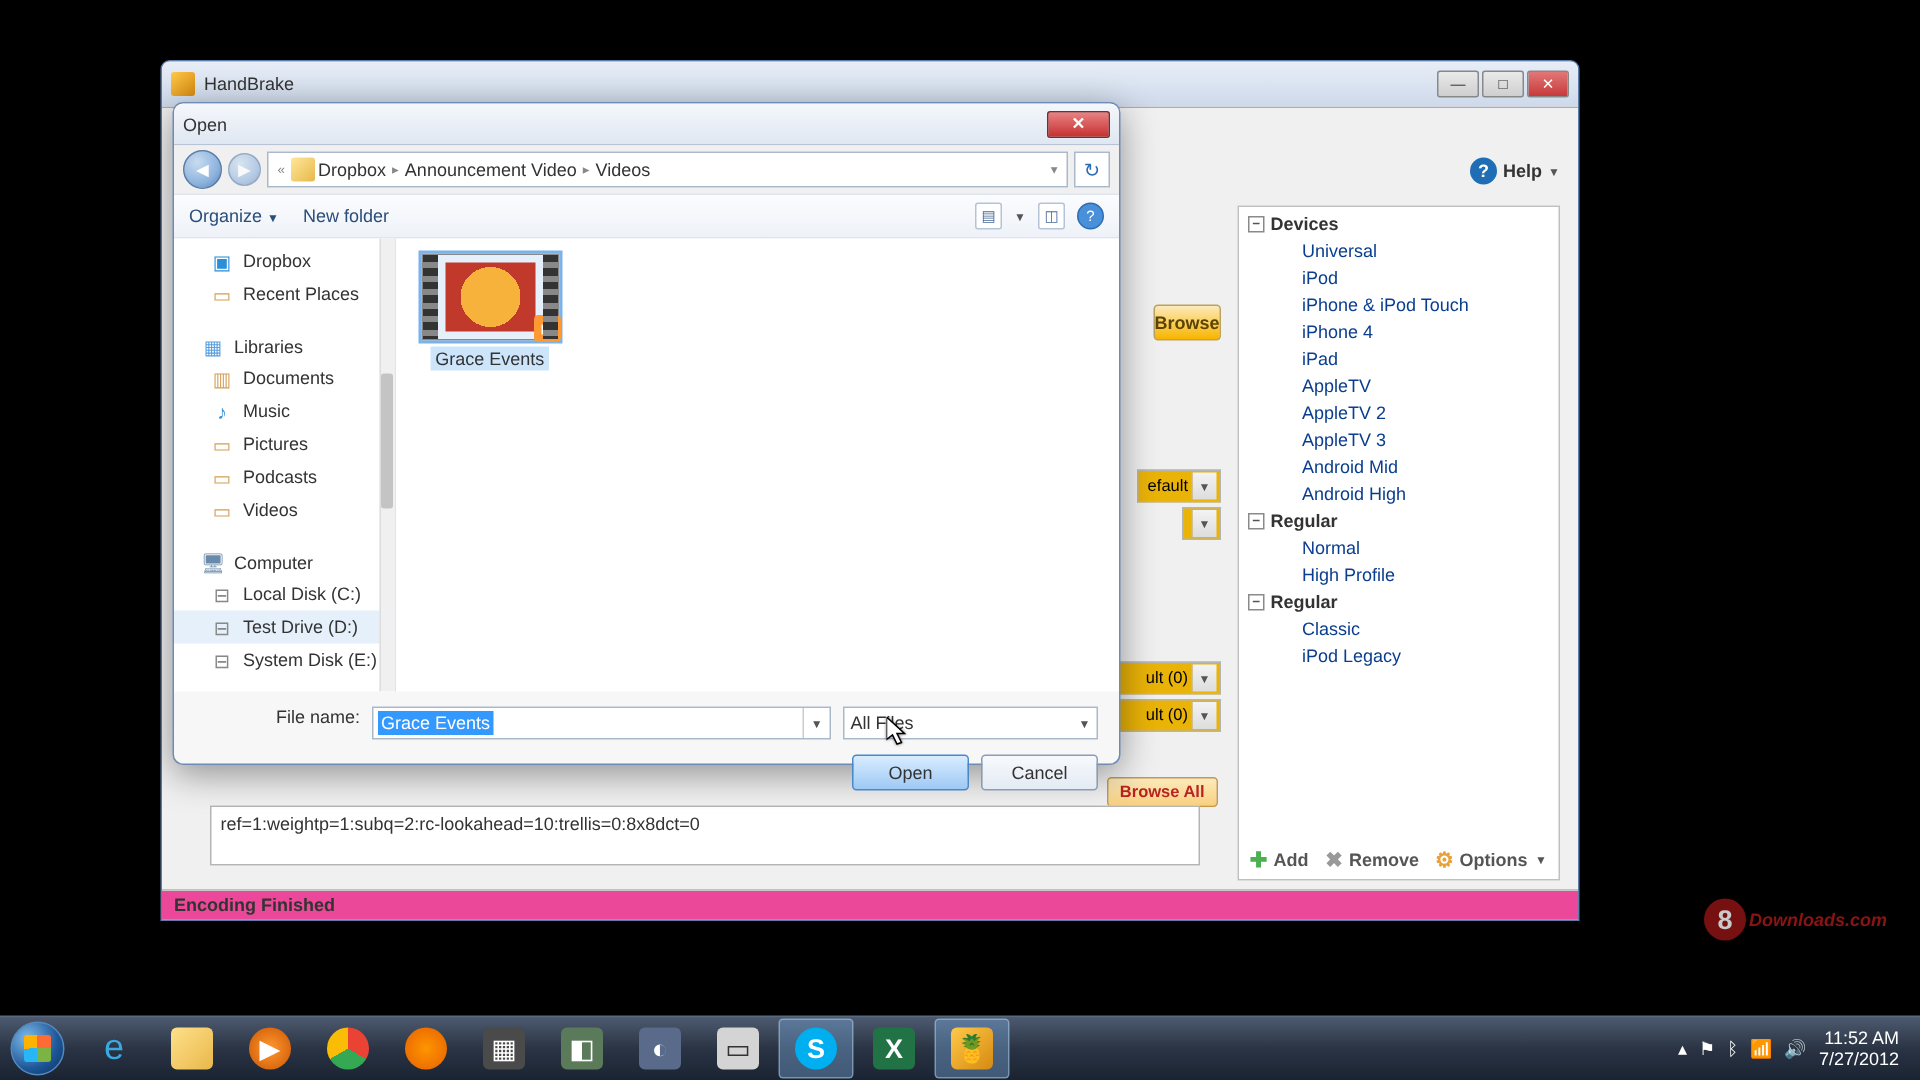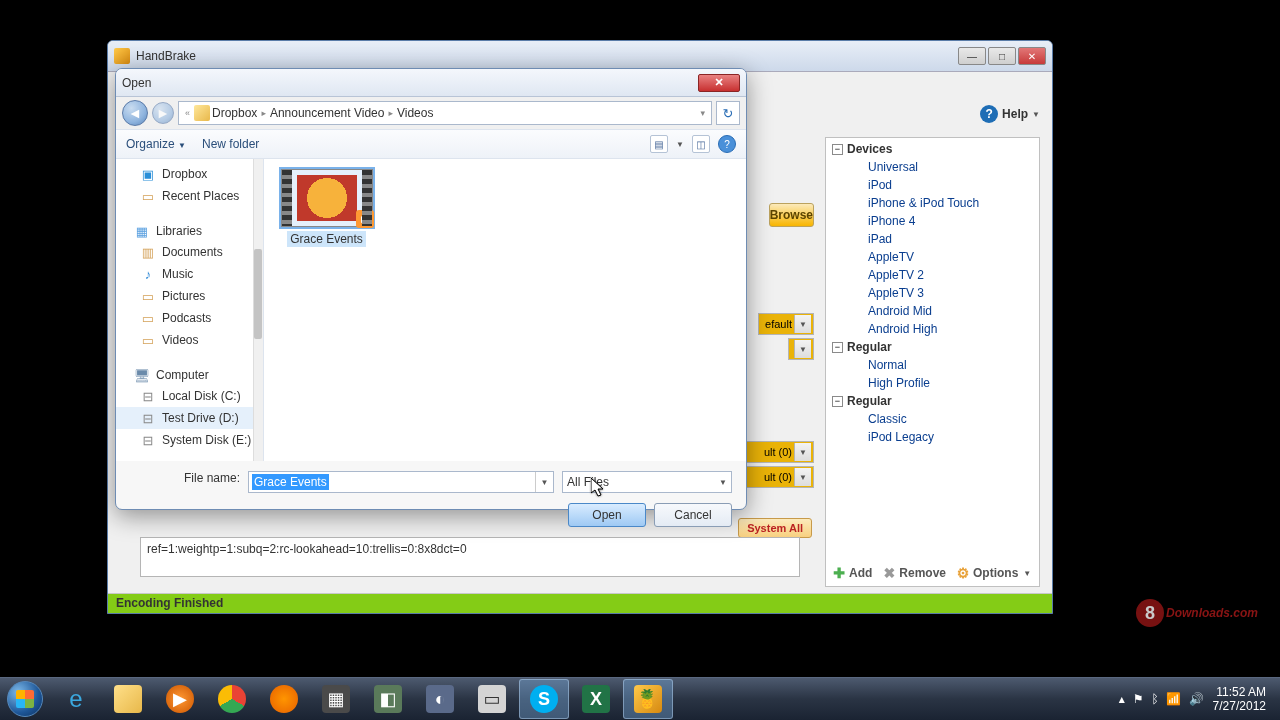--- a/index.html
+++ b/index.html
@@ -30,21 +30,21 @@
 .tree-toggle{width:11px;height:11px;border:1px solid #8a8a8a;display:flex;align-items:center;justify-content:center;font-size:9px;line-height:1;color:#555;background:#fff}
 .tree-item{padding:2px 0 2px 36px;color:#0a3e8f;cursor:default}
 .preset-buttons{position:absolute;bottom:6px;left:6px;right:6px;display:flex;gap:10px;align-items:center}
 .pbtn{display:flex;align-items:center;gap:3px;font-weight:bold;color:#555}
 .pbtn .pi{width:14px;height:14px;display:flex;align-items:center;justify-content:center;font-size:14px}
 .browse-btn{position:absolute;right:238px;top:162px;padding:4px 0;background:linear-gradient(180deg,#fceabb,#f8b500);border:1px solid #bba25e;border-radius:3px;color:#5c4400;font-weight:bold}
 .partial-dd{position:absolute;right:238px;border:1px solid #b5b5b5;background:#eab308;height:22px;width:56px;display:flex;align-items:center;justify-content:flex-end;padding-right:2px}
 .dd-arrow{width:17px;height:18px;background:linear-gradient(180deg,#f3f3f3,#ddd);border-left:1px solid #b5b5b5;display:flex;align-items:center;justify-content:center;font-size:8px;color:#555}
 .reset-btn{position:absolute;right:240px;top:477px;padding:3px 8px;background:linear-gradient(180deg,#fceabb,#f8d080);border:1px solid #c79a4a;border-radius:3px;color:#b22;font-weight:bold;font-size:11px}
 .query-box{position:absolute;left:32px;top:496px;width:660px;height:40px;border:1px solid #b5b5b5;background:#fff;padding:4px 6px;color:#333;font-size:11px}
-.statusbar{position:absolute;bottom:0;left:0;right:0;height:20px;background:#84cc16;border-top:1px solid #c8c8c8;padding:2px 8px;font-size:11px;font-weight:bold;color:#333}
+.statusbar{position:absolute;bottom:0;left:0;right:0;height:20px;background:#ec4899;border-top:1px solid #c8c8c8;padding:2px 8px;font-size:11px;font-weight:bold;color:#333}
 .file-dialog{position:absolute;left:115px;top:68px;width:632px;height:442px;background:#f7f7f7;border:1px solid #6e8cb3;border-radius:7px;box-shadow:0 6px 24px rgba(0,0,0,0.4)}
 .fd-titlebar{height:28px;background:linear-gradient(180deg,#f4f7fc,#dfe7f2);border-radius:6px 6px 0 0;display:flex;align-items:center;padding:0 6px;border-bottom:1px solid #b8c4d6}
 .fd-title{color:#333;font-size:12px}
 .fd-close{margin-left:auto;width:42px;height:18px;background:linear-gradient(180deg,#e98282,#c73030);border:1px solid #8a2525;border-radius:2px;color:#fff;display:flex;align-items:center;justify-content:center;font-size:11px;font-weight:bold}
 .fd-nav{height:32px;display:flex;align-items:center;padding:0 6px;gap:4px;background:#f0f0f0}
 .nav-back,.nav-fwd{width:26px;height:26px;border-radius:50%;background:radial-gradient(circle at 35% 30%,#c9dcf0,#8fb4de 60%,#5a86ba);border:1px solid #5a7aa8;display:flex;align-items:center;justify-content:center;color:#fff;font-size:14px}
 .nav-fwd{width:22px;height:22px;opacity:0.6}
 .breadcrumb{flex:1;height:24px;border:1px solid #aab8cc;background:#fff;display:flex;align-items:center;padding:0 4px;gap:2px;font-size:11px;color:#333}
 .bc-icon{width:16px;height:16px;background:linear-gradient(135deg,#ffe79a,#e8b84a);border-radius:2px}
 .bc-sep{color:#888;font-size:9px;padding:0 2px}
@@ -136,21 +136,21 @@
     </div>
     <div class="partial-dd" style="top:400px;width:70px">
       <span style="font-size:11px;padding-right:2px">ult (0)</span>
         <div class="dd-arrow">▼</div>
     </div>
     <div class="partial-dd" style="top:425px;width:70px">
       <span style="font-size:11px;padding-right:2px">ult (0)</span>
         <div class="dd-arrow">▼</div>
     </div>
 
-    <div class="reset-btn">System All</div>
+    <div class="reset-btn">Browse All</div>
 
     <div class="query-box">
       <span>ref=1:weightp=1:subq=2:rc-lookahead=10:trellis=0:8x8dct=0</span>
     </div>
 
     <div class="presets-panel">
       <div class="tree">
         <div class="tree-cat">
             <span class="tree-toggle">−</span>
             <span>Devices</span>

